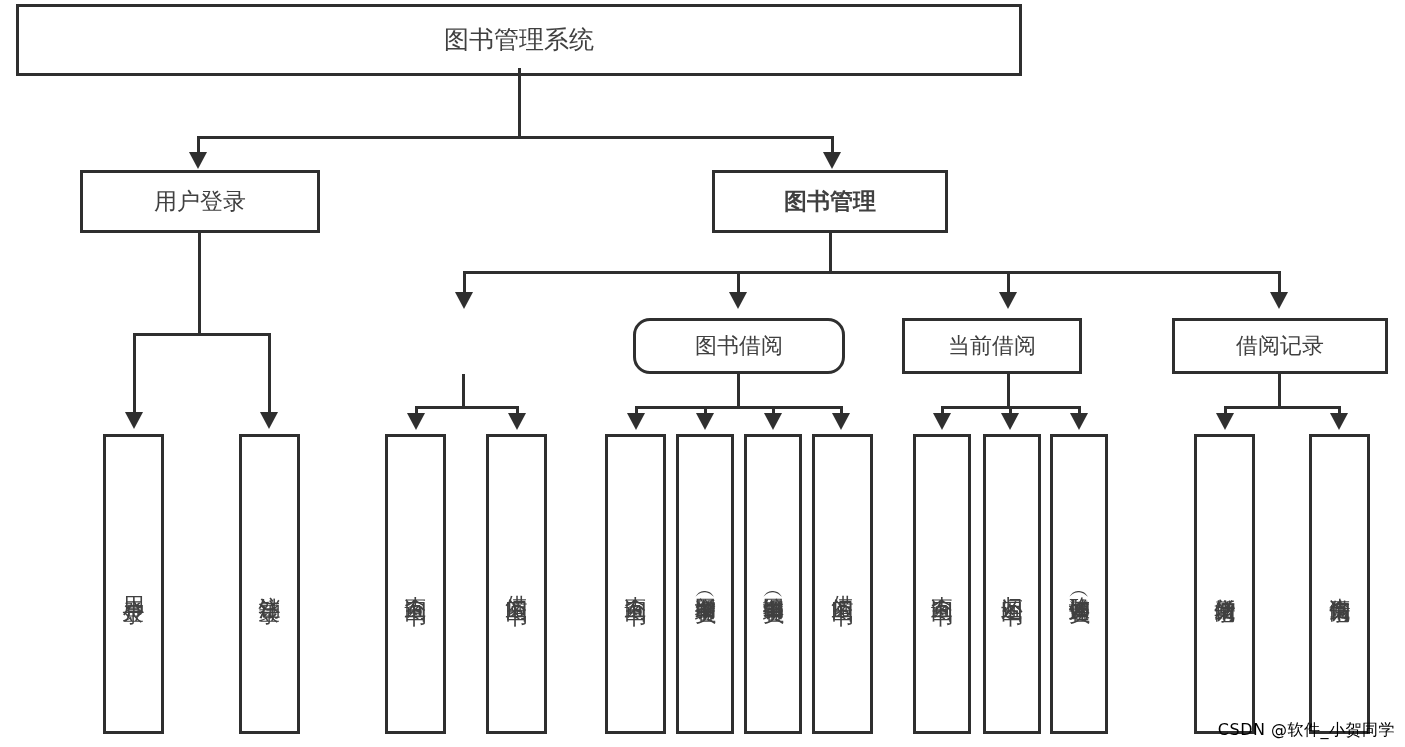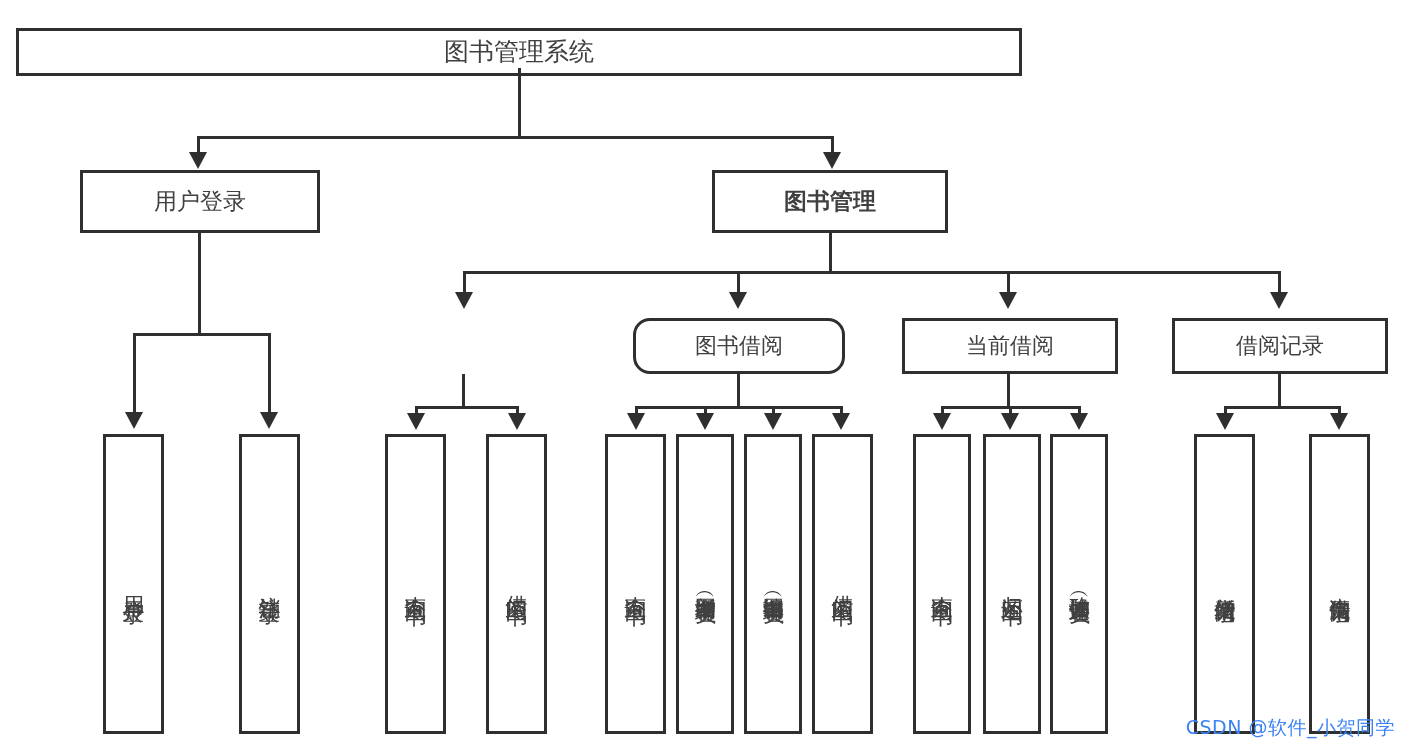--- a/index.html
+++ b/index.html
@@ -72,34 +72,34 @@
     height: 0;
     border-left: 9px solid transparent;
     border-right: 9px solid transparent;
     border-top: 17px solid #2f2f2f;
   }
   
   #watermark {
     position: absolute;
     right: 10px;
     bottom: 6px;
-    font-size: 19px;
-    color: #3b82f6;
+    font-size: 16px;
+    color: #000000;
     letter-spacing: 0.5px;
     user-select: none;
     white-space: nowrap;
     margin-top: 12px;
   }
 </style>
 </head>
 <body>
 
 <div id="canvas">
 
-  <div class="box root" style="left:16px; top:28px; width:1006px; height:48px;">
+  <div class="box root" style="left:16px; top:4px; width:1006px; height:72px;">
     <span>图书管理系统</span>
   </div>
 
   <div class="vline" style="left:518px; top:68px; height:70px;"></div>
 
   <div class="hline" style="left:197px; top:136px; width:637px;"></div>
 
   <div class="vline" style="left:197px; top:136px; height:21px;"></div>
   <div class="arrow" style="left:189px; top:152px;"></div>
 
@@ -128,21 +128,21 @@
   <div class="vline" style="left:737px; top:271px; height:25px;"></div>
   <div class="arrow" style="left:729px; top:292px;"></div>
   <div class="vline" style="left:1007px; top:271px; height:25px;"></div>
   <div class="arrow" style="left:999px; top:292px;"></div>
   <div class="vline" style="left:1278px; top:271px; height:25px;"></div>
   <div class="arrow" style="left:1270px; top:292px;"></div>
 
   <div class="box lvl3" style="left:633px; top:318px; width:212px; height:56px;border-radius:17px;">
     <span>图书借阅</span>
   </div>
-  <div class="box lvl3" style="left:902px; top:318px; width:216px; height:56px;">
+  <div class="box lvl3" style="left:902px; top:318px; width:180px; height:56px;">
     <span>当前借阅</span>
   </div>
   <div class="box lvl3" style="left:1172px; top:318px; width:216px; height:56px;">
     <span>借阅记录</span>
   </div>
 
   <div class="vline" style="left:462px; top:374px; height:34px;"></div>
   <div class="hline" style="left:415px; top:406px; width:104px;"></div>
   <div class="vline" style="left:415px; top:406px; height:12px;"></div>
   <div class="arrow" style="left:407px; top:413px;"></div>

